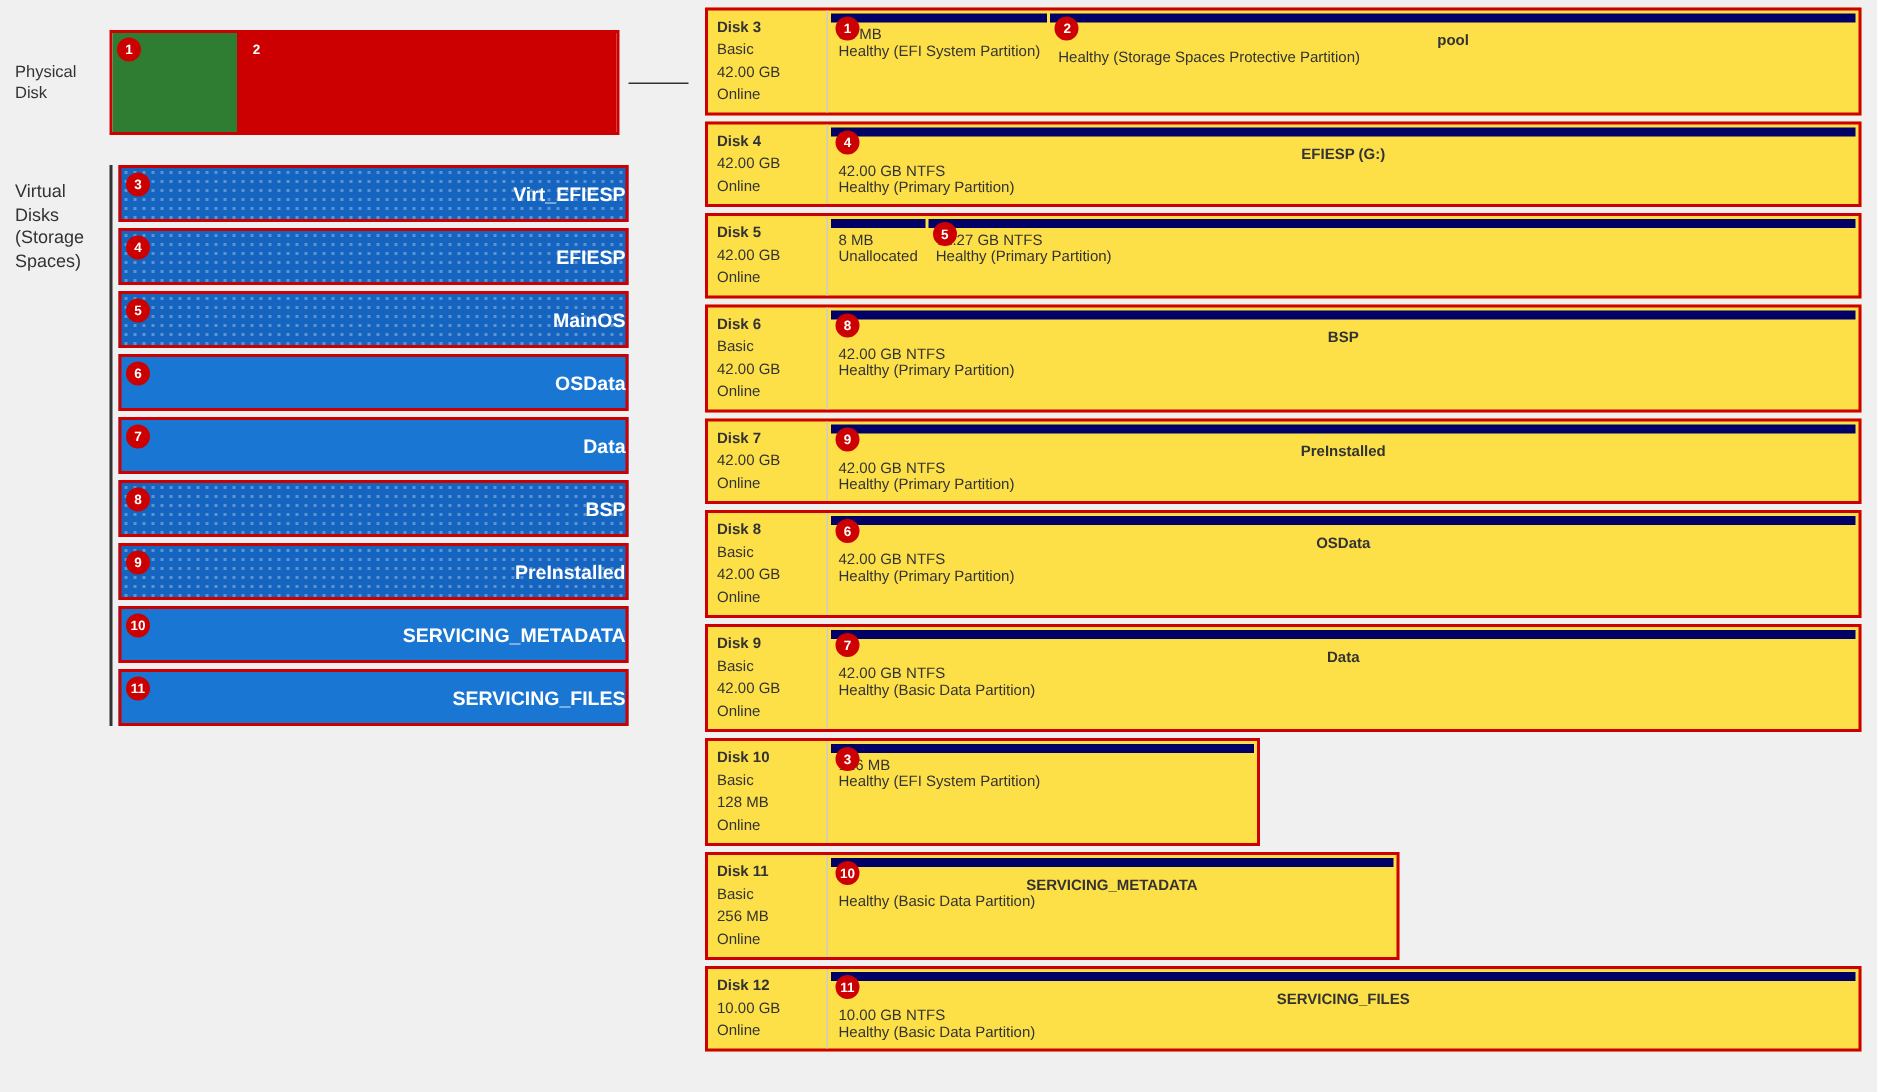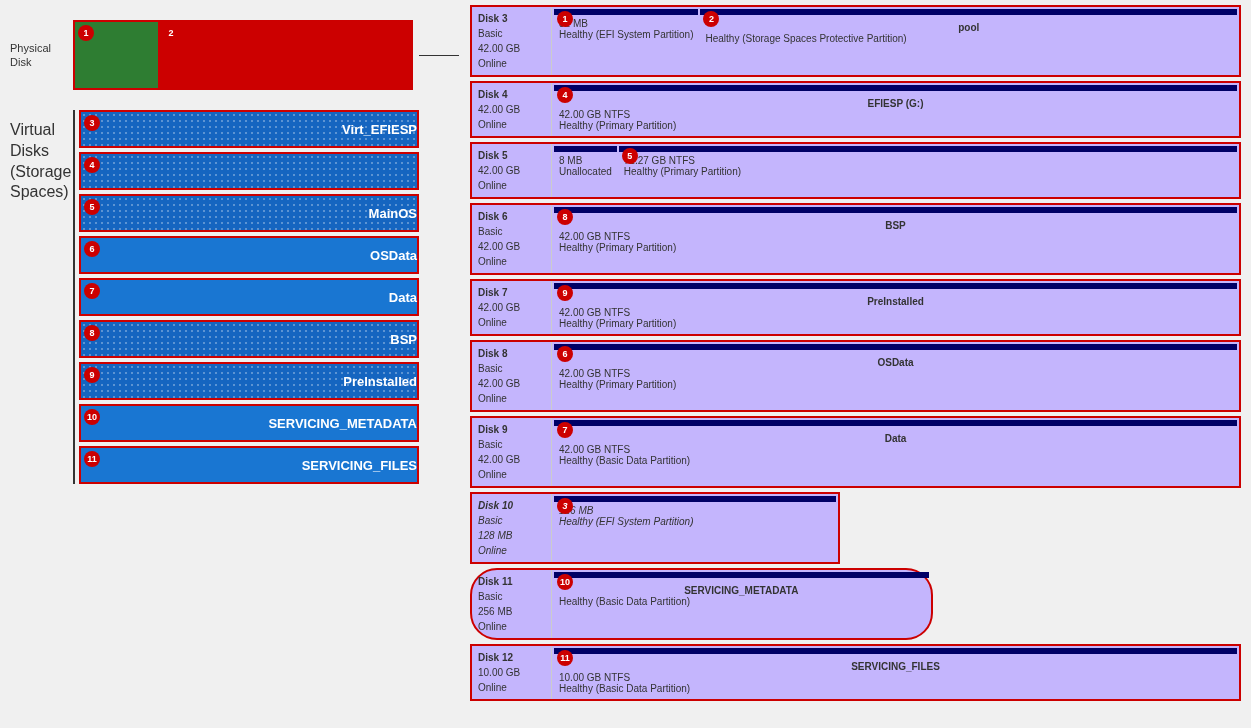--- a/index.html
+++ b/index.html
@@ -92,21 +92,21 @@
     .os-storage-pool-cell .badge {
       top: 3px;
       left: 3px;
     }
     
     .virtual-disks-section {
       display: flex;
       align-items: flex-start;
     }
     .virtual-disks-label {
-      font-size: 16px;
+      font-size: 12px;
       color: #333;
       width: 55px;
       min-width: 55px;
       line-height: 1.3;
       margin-right: 8px;
       padding-top: 10px;
     }
     .virtual-disks-list {
       display: flex;
       flex-direction: column;
@@ -136,21 +136,21 @@
     .vdisk-label {
       color: white;
       font-size: 13px;
       font-weight: bold;
       text-align: right;
       width: 100%;
     }
     
     .disk-row {
       border: 2px solid #cc0000;
-      background: #c4b5fd;
+      background: #fde047;
       margin-bottom: 4px;
       display: flex;
       flex-direction: row;
       min-height: 55px;
     }
     .disk-info {
       width: 80px;
       min-width: 80px;
       padding: 4px 6px;
       font-size: 10px;
@@ -243,20 +243,21 @@
     <div class="virtual-disks-label">Virtual<br>Disks<br>(Storage<br>Spaces)</div>
     <div style="display:flex; align-items:center;">
       <div style="width:2px; background:#333; align-self:stretch; margin-right:4px;"></div>
       <div class="virtual-disks-list" id="vdisk-list">
       <div class="vdisk-item dotted">
             <span class="badge">3</span>
             <span class="vdisk-label">Virt_EFIESP</span>
           </div>
           <div class="vdisk-item dotted">
             <span class="badge">4</span>
+            <span class="vdisk-label">EFIESP</span>
           </div>
           <div class="vdisk-item dotted">
             <span class="badge">5</span>
             <span class="vdisk-label">MainOS</span>
           </div>
           <div class="vdisk-item solid">
             <span class="badge">6</span>
             <span class="vdisk-label">OSData</span>
           </div>
           <div class="vdisk-item solid">
@@ -363,31 +364,31 @@
       <div class="disk-info"><span class="disk-name">Disk 9</span><br>Basic<br>42.00 GB<br>Online</div>
       <div class="disk-partitions">
         <div class="partition dark-header partition-large">
           <span class="part-badge">7</span>
           <div class="part-name">Data</div>
           <div class="part-detail">42.00 GB NTFS</div>
           <div class="part-detail">Healthy (Basic Data Partition)</div>
         </div>
       </div>
     </div>
-    <div class="disk-row" style="width: 48%; font-style: italic;">
+    <div class="disk-row" style="width: 48%;">
       <div class="disk-info"><span class="disk-name">Disk 10</span><br>Basic<br>128 MB<br>Online</div>
       <div class="disk-partitions">
         <div class="partition dark-header partition-large">
           <span class="part-badge">3</span>
           <div class="part-detail">126 MB</div>
           <div class="part-detail">Healthy (EFI System Partition)</div>
         </div>
       </div>
     </div>
-    <div class="disk-row" style="width: 60%; border-radius: 27px;">
+    <div class="disk-row" style="width: 60%;">
       <div class="disk-info"><span class="disk-name">Disk 11</span><br>Basic<br>256 MB<br>Online</div>
       <div class="disk-partitions">
         <div class="partition dark-header partition-large">
           <span class="part-badge">10</span>
           <div class="part-name">SERVICING_METADATA</div>
           <div class="part-detail">Healthy (Basic Data Partition)</div>
         </div>
       </div>
     </div>
     <div class="disk-row">

